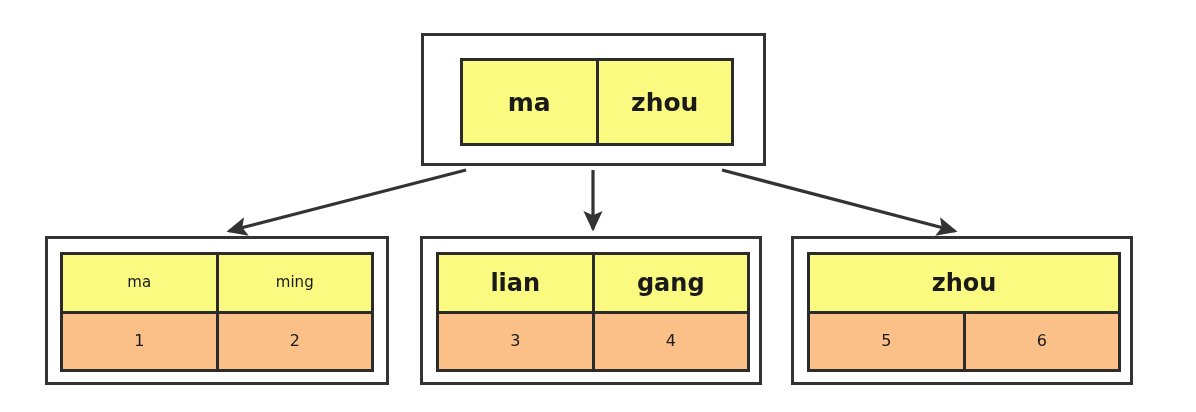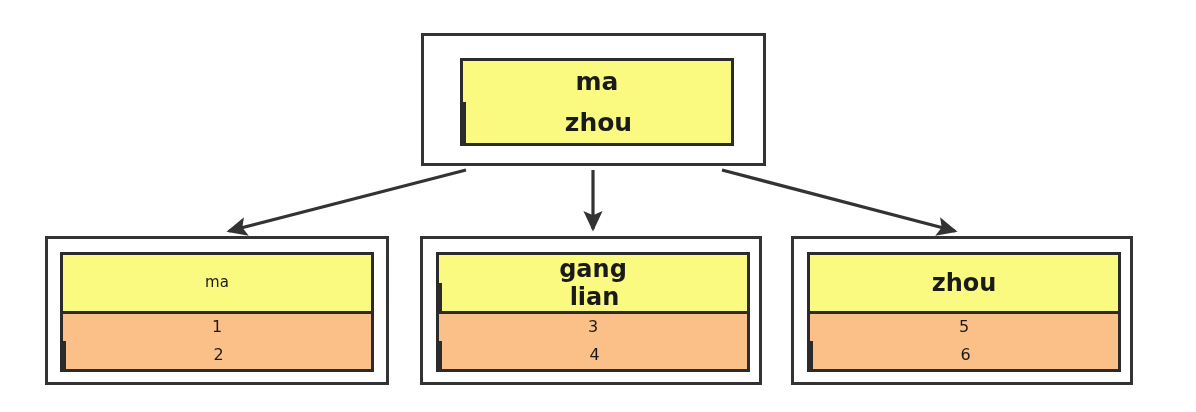--- a/index.html
+++ b/index.html
@@ -37,21 +37,21 @@
   
   .celltable {
     position: absolute;
     box-sizing: border-box;
     display: flex;
     flex-direction: column;
     border: 3px solid #2b2b2b;
   }
   .cellrow {
     display: flex;
-    flex-direction: column;
+    flex-direction: row;
     flex: 1 1 0;
     min-height: 0;
   }
   .cellrow.keys + .cellrow.vals {
     border-top: 3px solid #2b2b2b;
   }
   .cell {
     flex: 1 1 0;
     display: flex;
     align-items: center;
@@ -98,33 +98,34 @@
         <div class="cell t-root">ma</div>
         <div class="cell t-root">zhou</div>
       </div>
     </div>
   </div>
 
   <div class="node" style="left:45px; top:236px; width:344px; height:149px;">
     <div class="celltable" style="left:12px; top:13px; width:314px; height:120px;">
       <div class="cellrow keys">
         <div class="cell t-light">ma</div>
+        <div class="cell t-light">ming</div>
       </div>
       <div class="cellrow vals">
         <div class="cell t-num">1</div>
         <div class="cell t-num">2</div>
       </div>
     </div>
   </div>
 
   <div class="node" style="left:420px; top:236px; width:342px; height:149px;">
     <div class="celltable" style="left:13px; top:13px; width:314px; height:120px;">
       <div class="cellrow keys">
+        <div class="cell t-bold">lian</div>
         <div class="cell t-bold">gang</div>
-        <div class="cell t-bold">lian</div>
       </div>
       <div class="cellrow vals">
         <div class="cell t-num">3</div>
         <div class="cell t-num">4</div>
       </div>
     </div>
   </div>
 
   <div class="node" style="left:791px; top:236px; width:342px; height:149px;">
     <div class="celltable" style="left:13px; top:13px; width:314px; height:120px;">

